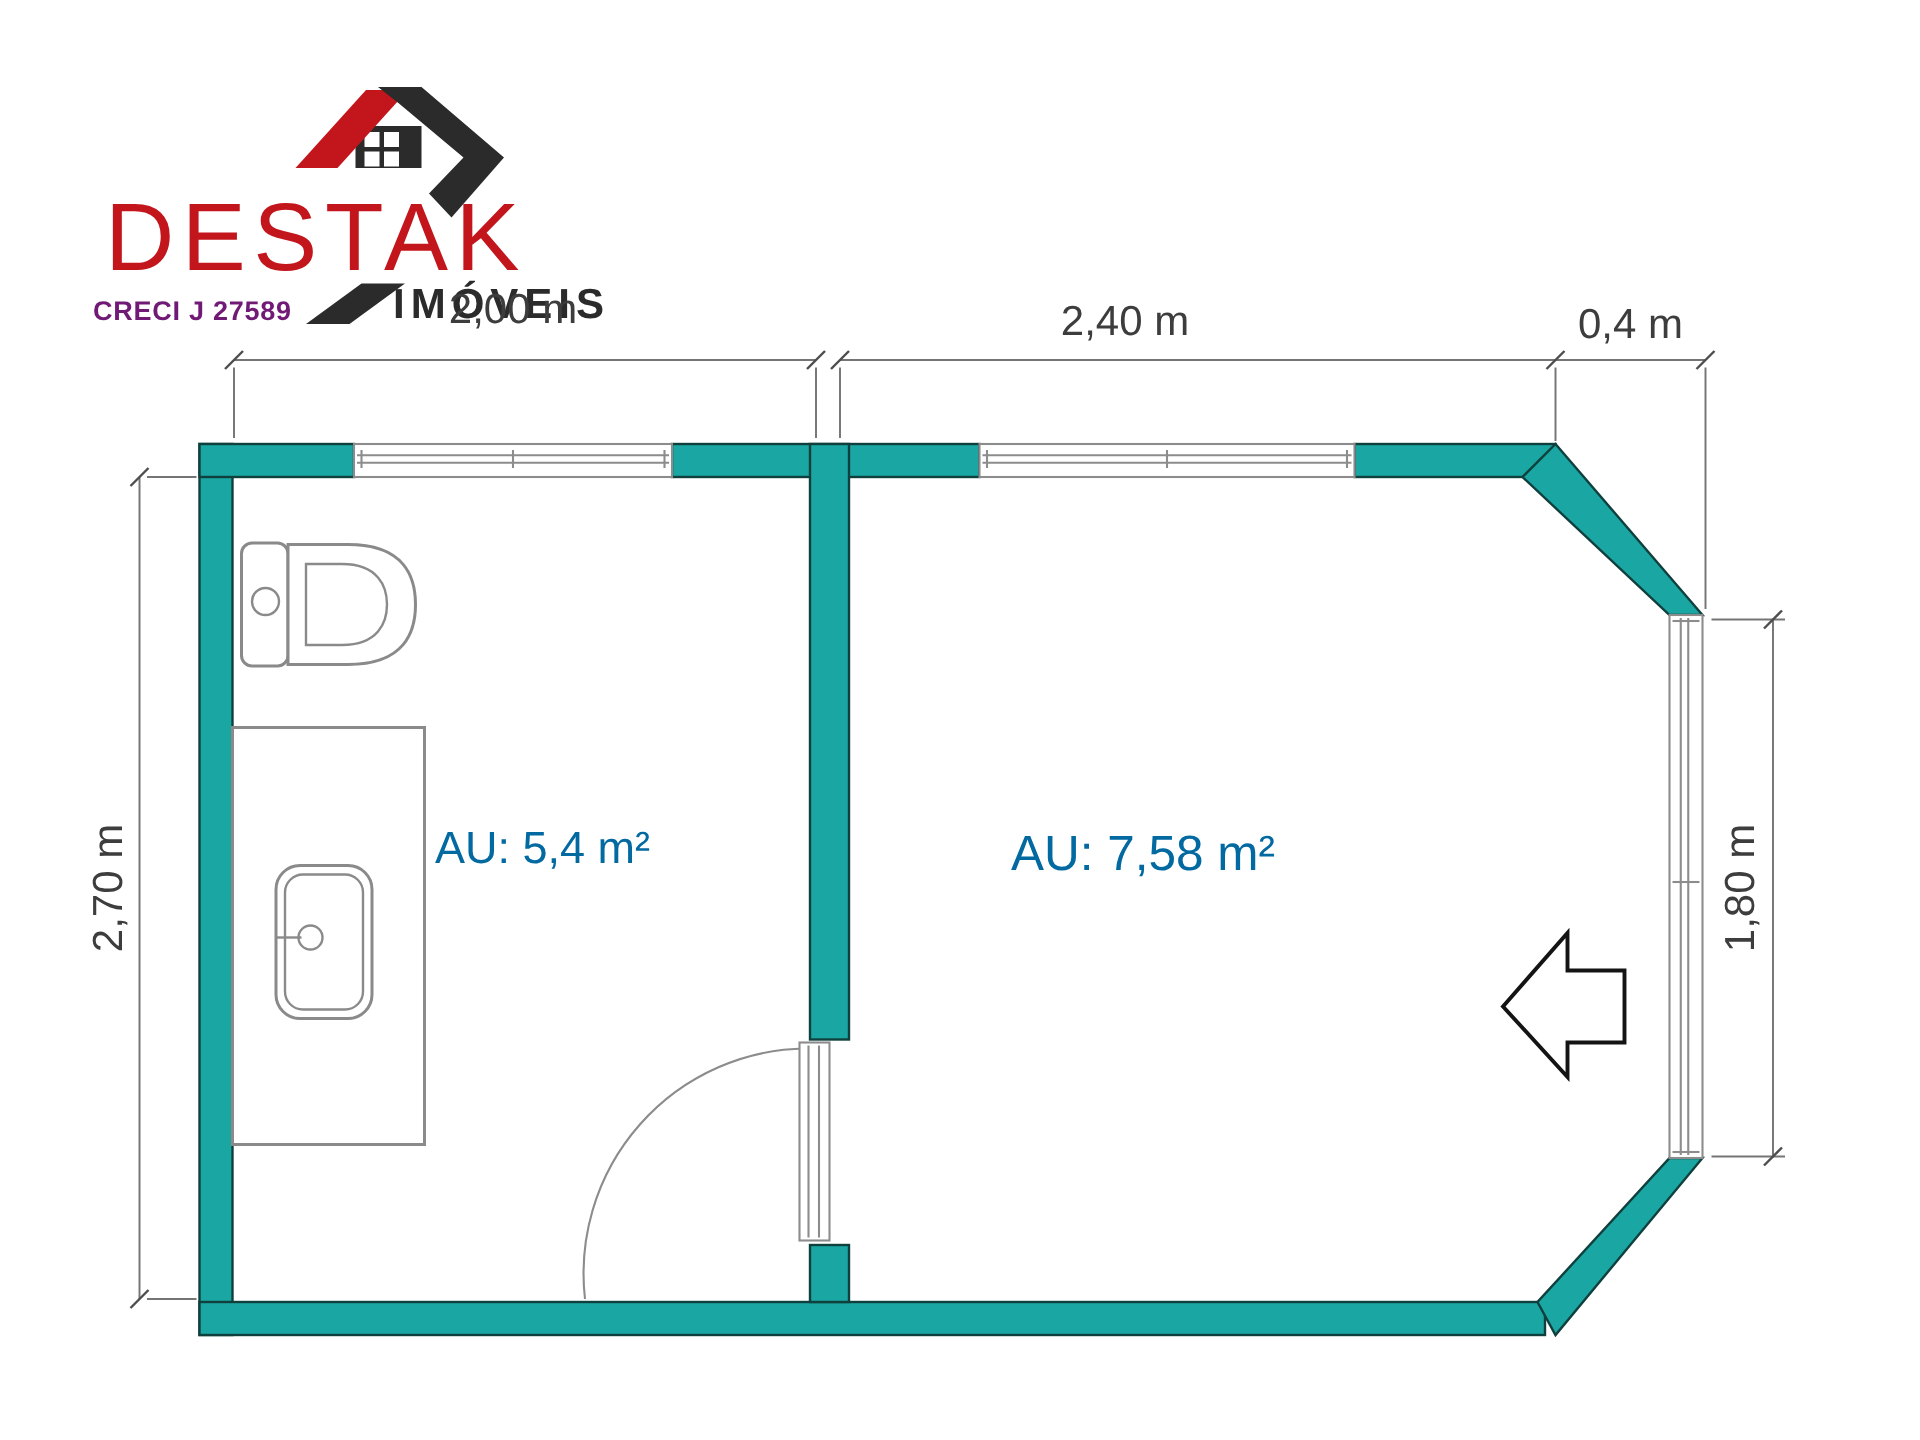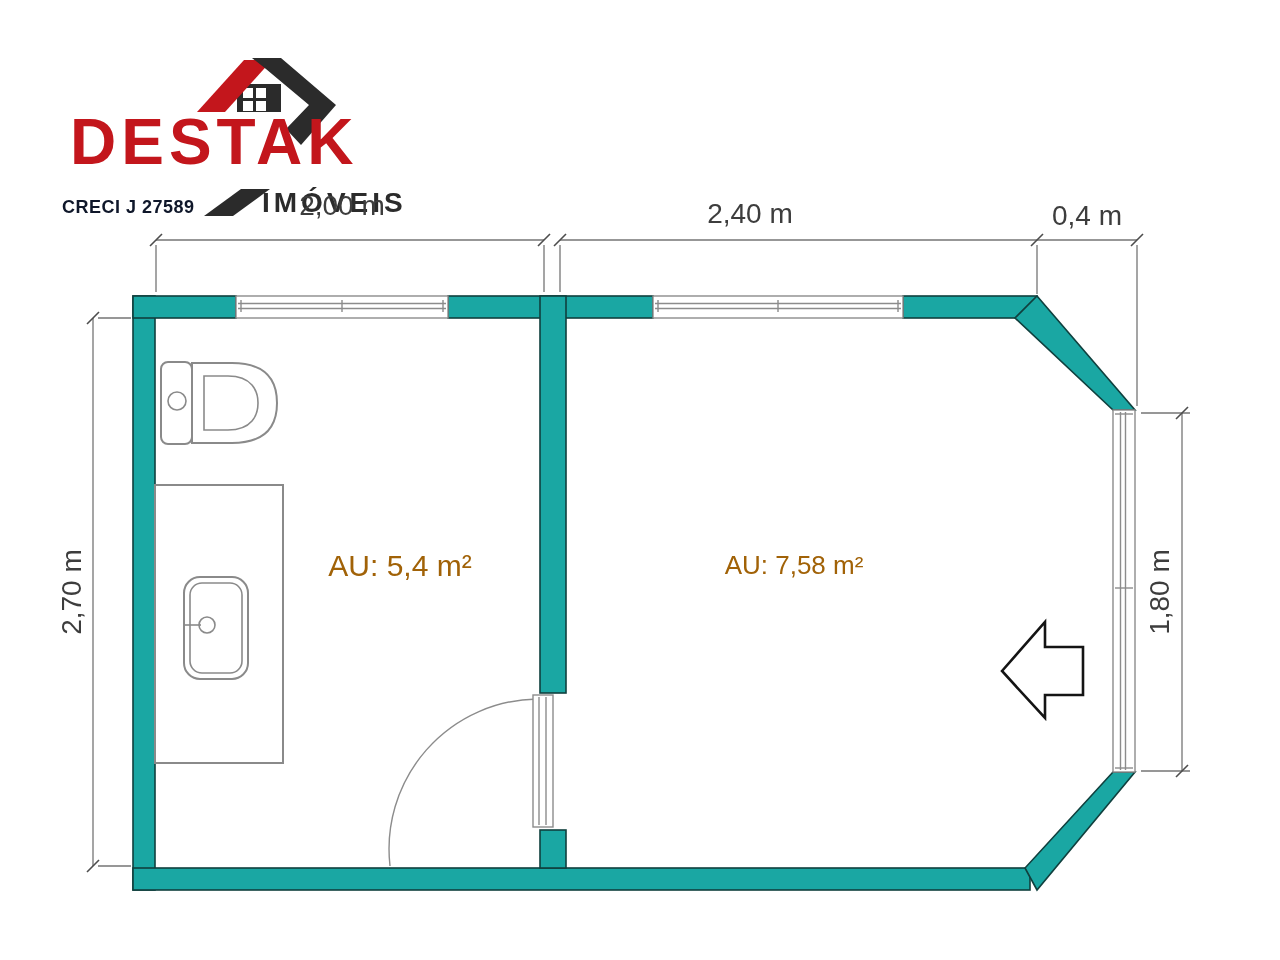--- a/index.html
+++ b/index.html
@@ -16,32 +16,32 @@
   .fixthin{fill:none;stroke:#8a8a8a;stroke-width:1.6;}
   .dimline{stroke:var(--line);stroke-width:1.3;fill:none;}
   .slash{stroke:#4d4d4d;stroke-width:1.6;}
   .arrowshape{fill:#ffffff;stroke:#141414;stroke-width:2.6;stroke-linejoin:miter;}
   .brandred{fill:var(--brand-red);}
   .branddark{fill:var(--brand-dark);}
   
   .label{position:absolute;white-space:nowrap;color:var(--text);}
   .dim{font-size:28px;line-height:1;color:#3d3d3d;text-align:center;}
   .dim-rot{transform:rotate(-90deg);transform-origin:center center;}
-  .room{font-size:30px;line-height:1;color:#a16207;text-align:center;}
+  .room{font-size:30px;line-height:1;color:#0369a1;text-align:left;}
   .brand-name{
-    position:absolute;left:70px;top:110px;font-size:64px;line-height:1;font-weight:700;
+    position:absolute;left:70px;top:126px;font-size:64px;line-height:1;font-weight:400;
     color:var(--brand-red);letter-spacing:5px;
   }
   .brand-sub{
     position:absolute;left:262px;top:189px;font-size:28px;line-height:1;font-weight:900;
     color:var(--brand-dark);letter-spacing:4px;
   }
   .brand-license{
     position:absolute;left:62px;top:198px;font-size:18px;line-height:1;font-weight:800;
-    color:#0f172a;letter-spacing:0.5px;
+    color:#701a75;letter-spacing:0.5px;
   }
 </style>
 </head>
 <body>
 
 <div class="canvas">
 
   <svg width="1280" height="960" viewBox="0 0 1280 960">
 
     <g>
@@ -154,15 +154,15 @@
   <div class="brand-license">CRECI J 27589</div>
   <div class="brand-sub">IMÓVEIS</div>
 
   <div class="label dim" style="left:272px;top:192px;width:140px;">2,00 m</div>
   <div class="label dim" style="left:680px;top:200px;width:140px;">2,40 m</div>
   <div class="label dim" style="left:1022px;top:202px;width:130px;">0,4 m</div>
   <div class="label dim dim-rot" style="left:10px;top:578px;width:124px;">2,70 m</div>
   <div class="label dim dim-rot" style="left:1098px;top:578px;width:124px;">1,80 m</div>
 
   <div class="label room" style="left:290px;top:551px;width:220px;">AU: 5,4 m²</div>
-  <div class="label room" style="left:674px;top:552px;width:240px;font-size:26px;">AU: 7,58 m²</div>
+  <div class="label room" style="left:674px;top:552px;width:240px;font-size:33px;">AU: 7,58 m²</div>
 
 </div>
 
 </body></html>

